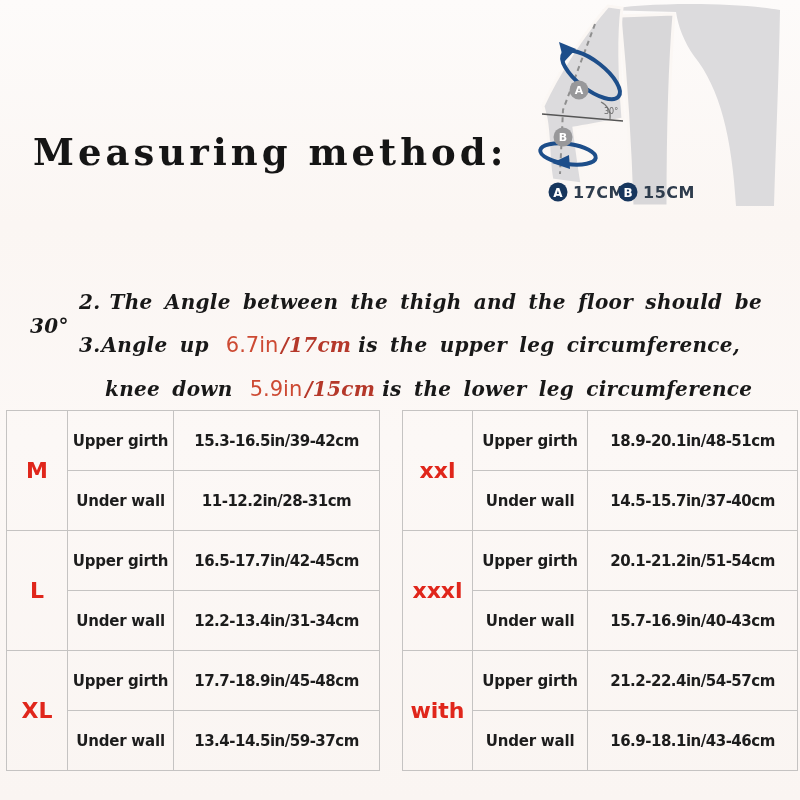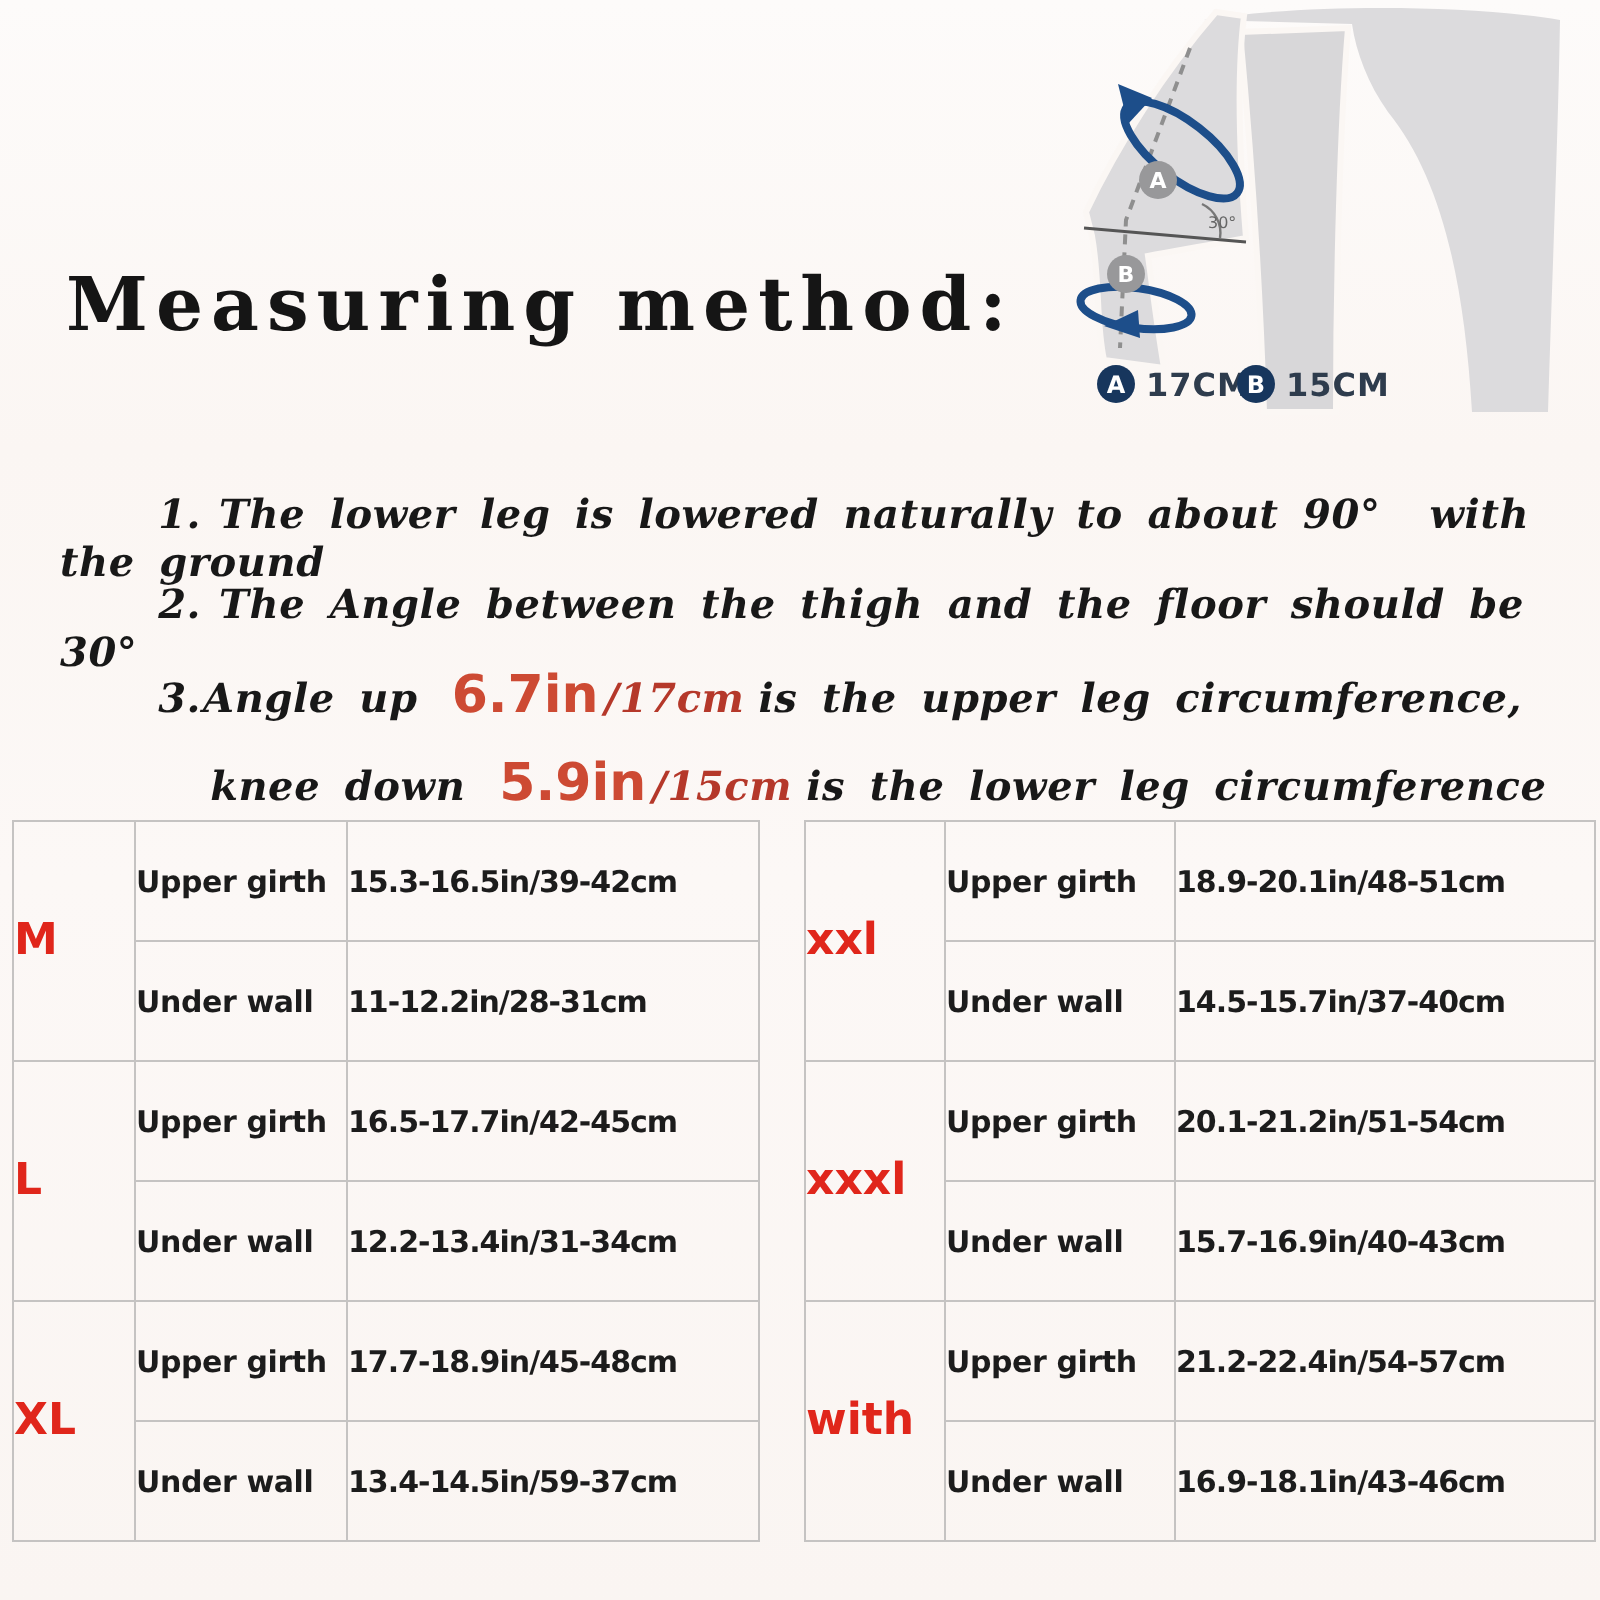--- a/index.html
+++ b/index.html
@@ -42,22 +42,22 @@
   }
   .inst .num { margin-right: 9px; }
   .inst1 { top: 221px; }
   .inst2 { top: 266px; }
   .inst3 { top: 309px; }
   .inst3 .num { margin-right: 1px; }
   .inst4 { top: 353px; left: 56px; }
   .red-in {
     font-family: "DejaVu Sans", sans-serif;
     font-style: normal;
-    font-weight: 700;
-    font-size: 26px;
+    font-weight: 400;
+    font-size: 21px;
     letter-spacing: 0;
     word-spacing: 0;
     color: #cd4a33;
     margin: 0 3px 0 17px;
   }
   .red-cm {
     color: #b5382a;
     margin-right: 7px;
   }
   table.size-table {
@@ -65,21 +65,21 @@
     top: 410px;
     border-collapse: collapse;
     table-layout: fixed;
     background: transparent;
   }
   table.left-table  { left: 6px;   width: 374px; }
   table.right-table { left: 402px; width: 396px; }
   .size-table tr { height: 60px; }
   .size-table td {
     border: 1px solid #c5c3c2;
-    text-align: left;
+    text-align: center;
     vertical-align: middle;
     padding: 0;
     font-family: "DejaVu Sans", sans-serif;
     font-weight: 700;
     color: #1c1c1c;
   }
   td.size-cell {
     font-size: 22px;
     color: #e0261b;
   }
@@ -140,23 +140,20 @@
       <circle cx="40" cy="192" r="9.5" fill="#17365d"></circle>
       <text x="40" y="196.5" text-anchor="middle" font-size="12" font-weight="bold" fill="#ffffff">A</text>
       <text x="55" y="198" font-size="16" font-weight="600" letter-spacing="0.5" fill="#2e3c4d">17CM</text>
 
       <circle cx="110" cy="192" r="9.5" fill="#17365d"></circle>
       <text x="110" y="196.5" text-anchor="middle" font-size="12" font-weight="bold" fill="#ffffff">B</text>
       <text x="125" y="198" font-size="16" font-weight="600" letter-spacing="0.5" fill="#2e3c4d">15CM</text>
     </g>
   </svg>
 
-  <div class="inst inst1">
-    <span class="num">1.</span><span>The lower leg is lowered naturally to about 90°  with the ground</span>
-  </div>
 
   <div class="inst inst2">
     <span class="num">2.</span><span>The Angle between the thigh and the floor should be 30°</span>
   </div>
 
   <div class="inst inst3">
     <span class="num">3.</span><span>Angle up</span><span class="red-in">6.7in</span><span class="red-cm">/17cm</span><span>is the upper leg circumference,</span>
   </div>
 
   <div class="inst inst4">

